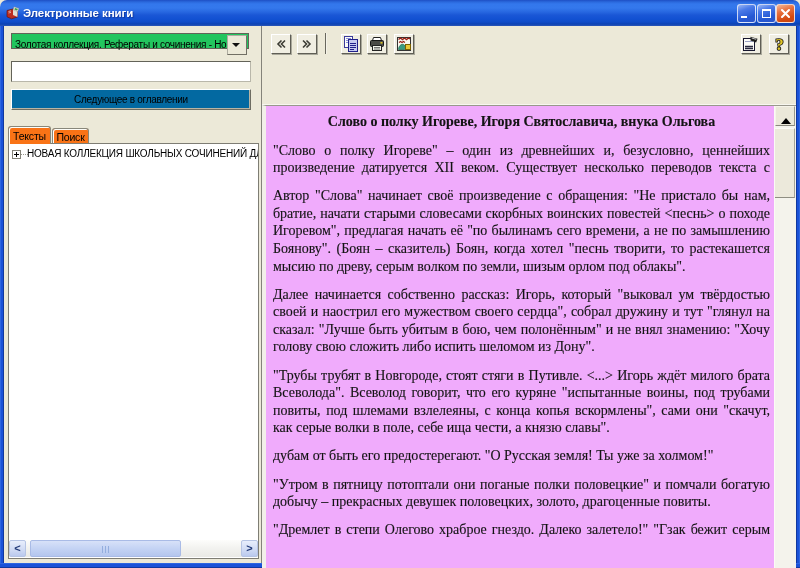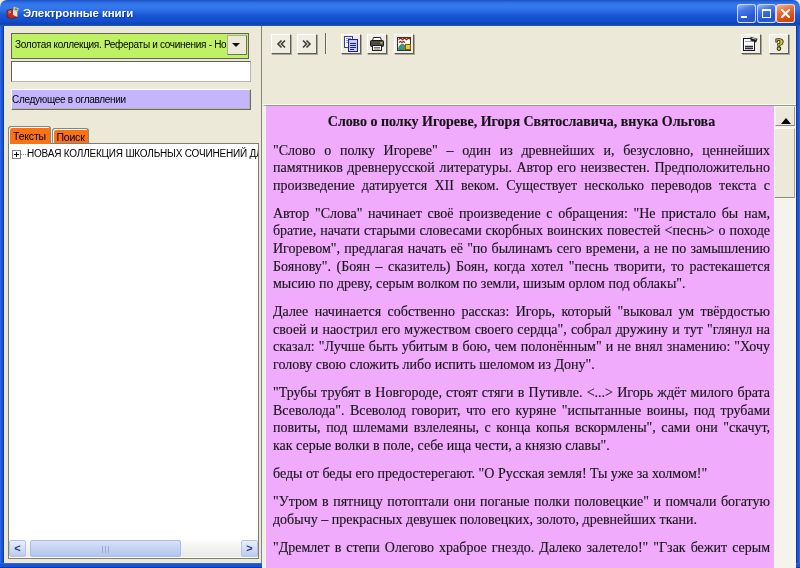--- a/index.html
+++ b/index.html
@@ -12,26 +12,26 @@
 #borderB{left:0;top:563px;width:800px;height:5px;background:linear-gradient(0deg,#10389f 0 1px,#1a52d8 1px 4px,#2d66e2 4px 5px);}
 #title-text{left:23px;top:7px;color:#fff;font-weight:bold;font-size:11.5px;letter-spacing:-0.1px;text-shadow:1px 1px 1px #10389f;}
 
 .wbtn{top:4px;width:19px;height:19px;border-radius:3px;border:1px solid rgba(255,255,255,.75);box-sizing:border-box;}
 #btn-min{left:737px;background:linear-gradient(160deg,#9ab6f4 0%,#4a7ae8 30%,#2558d4 70%,#2c55c8 100%);}
 #btn-max{left:757px;background:linear-gradient(160deg,#9ab6f4 0%,#4a7ae8 30%,#2558d4 70%,#2c55c8 100%);}
 #btn-close{left:776px;background:linear-gradient(160deg,#f4b898 0%,#e8713f 35%,#d4490f 75%,#c84818 100%);}
 #btn-min i{position:absolute;left:3px;bottom:4px;width:6px;height:2.5px;background:#fff;}
 #btn-max i{position:absolute;left:4px;top:4px;width:9px;height:8.5px;border:1.4px solid #fff;border-top-width:2.2px;box-sizing:border-box;}
 #btn-close svg{position:absolute;left:2px;top:2px;}
-#combo{left:11px;top:33px;width:238px;height:26px;border:1px solid #636358;background:#bef264;box-sizing:border-box;}
+#combo{left:11px;top:33px;width:238px;height:16px;border:1px solid #636358;background:#22c55e;box-sizing:border-box;}
 #combo .txt{position:absolute;left:3px;top:5px;font-size:10px;letter-spacing:-0.3px;color:#000;white-space:nowrap;overflow:hidden;width:216px;}
 #combo .drop{position:absolute;right:1px;top:1px;width:18px;height:18px;background:#ece9d8;border:1px solid #aeaca0;border-bottom-color:#716f64;border-right-color:#716f64;}
 #combo .drop b{position:absolute;left:4px;top:7px;width:0;height:0;border:4px solid transparent;border-top:4px solid #101010;}
 #input{left:11px;top:61px;width:240px;height:21px;border:1px solid #636358;border-bottom-color:#b9b7aa;border-right-color:#b9b7aa;background:#fff;box-sizing:border-box;}
-#nextbtn{left:11px;top:89px;width:240px;height:21px;background:#c4b5fd;border:1px solid #fff;border-bottom-color:#6e6d62;border-right-color:#6e6d62;box-sizing:border-box;box-shadow:-1px -1px 0 #b8b5a4 inset;text-align:left;font-size:10px;letter-spacing:-0.3px;color:#000;line-height:19px;}
+#nextbtn{left:11px;top:89px;width:240px;height:21px;background:#0369a1;border:1px solid #fff;border-bottom-color:#6e6d62;border-right-color:#6e6d62;box-sizing:border-box;box-shadow:-1px -1px 0 #b8b5a4 inset;text-align:center;font-size:10px;letter-spacing:-0.3px;color:#000;line-height:19px;}
 
 .tab{box-sizing:border-box;background:#f97316;font-size:11.5px;color:#000;}
 #tab1{left:8px;top:126px;width:43px;height:18px;border:1px solid #88877a;border-bottom:none;border-radius:3px 3px 0 0;box-shadow:inset 1px 1px 0 #fdfdf8;text-align:center;font-size:10.5px;letter-spacing:-0.2px;padding-top:3px;z-index:5;}
 #tab2{left:52px;top:128px;width:37px;height:15px;border:1px solid #88877a;border-bottom:none;border-radius:3px 3px 0 0;box-shadow:inset 1px 1px 0 #fdfdf8;text-align:center;font-size:10.5px;letter-spacing:-0.2px;padding-top:2px;}
 
 #tree{left:8px;top:143px;width:251px;height:416px;border:1px solid #7e7d74;background:#fff;box-sizing:border-box;overflow:hidden;}
 #tree .item{position:absolute;left:18px;top:4px;font-size:10px;color:#000;white-space:nowrap;letter-spacing:-0.2px;}
 #tree .plus{position:absolute;left:3px;top:6px;width:9px;height:9px;border:1px solid #848278;background:#fff;box-sizing:border-box;}
 #tree .plus i{position:absolute;left:1px;top:3px;width:5px;height:1px;background:#000;}
 #tree .plus u{position:absolute;left:3px;top:1px;width:1px;height:5px;background:#000;}
@@ -127,21 +127,20 @@
 <div class="abs tbtn" style="left:367px" id="iprint"></div>
 <div class="abs tbtn" style="left:394px" id="iimg"></div>
 <div class="abs tbtn" style="left:741px" id="iprop"></div>
 <div class="abs tbtn" style="left:769px" id="ihelp"></div>
 
 <div class="abs" id="textarea">
  <div id="content">
   <div class="t">Слово о полку Игореве, Игоря Святославича, внука Ольгова</div>
   <div class="par">
    <div class="ln">"Слово о полку Игореве" – один из древнейших и, безусловно, ценнейших</div>
-   <div class="ln">памятников древнерусской литературы. Автор его неизвестен. Предположительно</div>
    <div class="ln">произведение датируется XII веком. Существует несколько переводов текста с</div>
   </div>
   <div class="par">
    <div class="ln">Автор "Слова" начинает своё произведение с обращения: "Не пристало бы нам,</div>
    <div class="ln">братие, начати старыми словесами скорбных воинских повестей &lt;песнь&gt; о походе</div>
    <div class="ln">Игоревом", предлагая начать её "по былинамъ сего времени, а не по замышлению</div>
    <div class="ln">Боянову". (Боян – сказитель) Боян, когда хотел "песнь творити, то растекашется</div>
    <div class="lnl">мысию по древу, серым волком по земли, шизым орлом под облакы".</div>
   </div>
   <div class="par">
@@ -150,25 +149,25 @@
    <div class="ln">сказал: "Лучше быть убитым в бою, чем полонённым" и не внял знамению: "Хочу</div>
    <div class="lnl">голову свою сложить либо испить шеломом из Дону".</div>
   </div>
   <div class="par">
    <div class="ln">"Трубы трубят в Новгороде, стоят стяги в Путивле. &lt;...&gt; Игорь ждёт милого брата</div>
    <div class="ln">Всеволода". Всеволод говорит, что его куряне "испытанные воины, под трубами</div>
    <div class="ln">повиты, под шлемами взлелеяны, с конца копья вскормлены", сами они "скачут,</div>
    <div class="lnl">как серые волки в поле, себе ища чести, а князю славы".</div>
   </div>
   <div class="par">
-   <div class="lnl">беды от беды его предостерегают. "О Русская земля! Ты уже за холмом!"</div>
+   <div class="lnl">дубам от быть его предостерегают. "О Русская земля! Ты уже за холмом!"</div>
   </div>
   <div class="par">
    <div class="ln">"Утром в пятницу потоптали они поганые полки половецкие" и помчали богатую</div>
-   <div class="lnl">добычу – прекрасных девушек половецких, золото, древнейших ткани.</div>
+   <div class="lnl">добычу – прекрасных девушек половецких, золото, драгоценные повиты.</div>
   </div>
   <div class="par">
    <div class="ln">"Дремлет в степи Олегово храброе гнездо. Далеко залетело!" "Гзак бежит серым</div>
   </div>
  </div>
  <div id="vscroll">
   <span class="varrow" id="vup">
         <b></b>
       </span>
   <div id="vthumb"></div>

